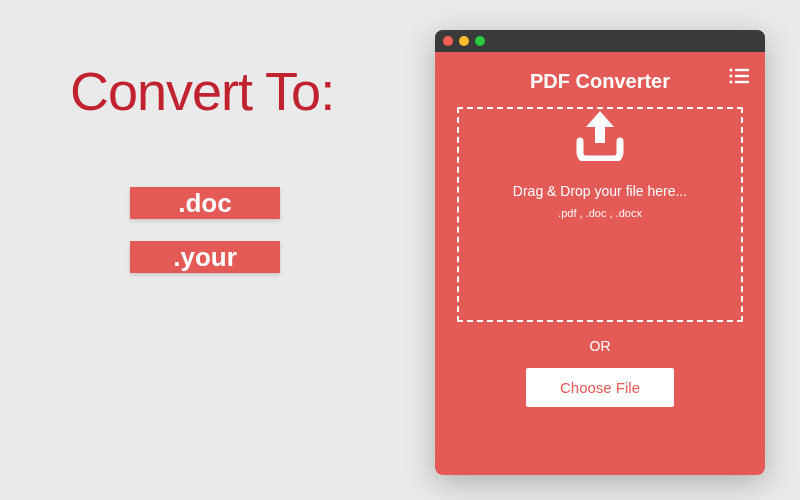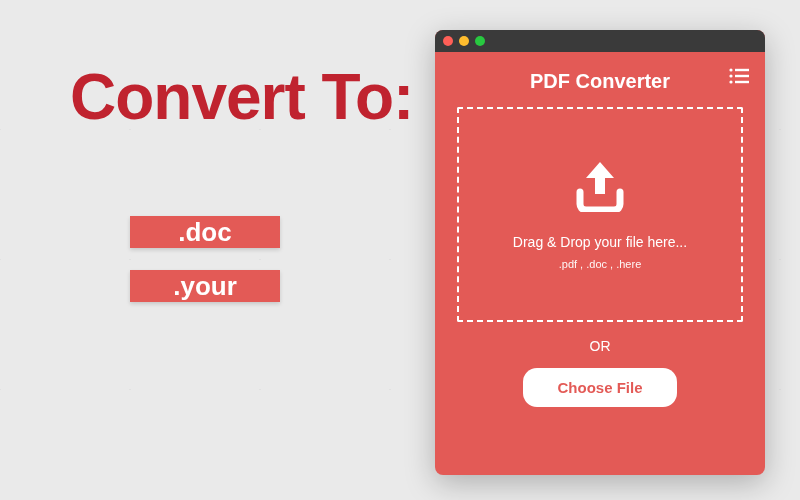--- a/index.html
+++ b/index.html
@@ -40,24 +40,24 @@
       z-index: 1;
     }
     
     
     .left-panel {
       flex: 1;
       padding: 60px 20px 40px 70px;
     }
     
     .headline {
-      font-size: 64px;
-      font-weight: 700;
+      font-size: 54px;
+      font-weight: 400;
       color: #c0232f;
-      margin-bottom: 82px;
+      margin-bottom: 65px;
       letter-spacing: -1px;
     }
     
     .format-list {
       display: flex;
       flex-direction: column;
       gap: 22px;
       padding-left: 60px;
     }
     
@@ -139,21 +139,20 @@
     }
     
     .drop-zone {
       border: 2.5px dashed #fff;
       border-radius: 2px;
       width: 100%;
       height: 215px;
       display: flex;
       flex-direction: column;
       align-items: center;
-      justify-content: center;
       cursor: pointer;
     }
     
     .upload-icon {
       margin-bottom: 18px;
     }
     
     .drop-text {
       color: #fff;
       font-size: 14px;
@@ -171,24 +170,24 @@
       color: #fff;
       font-size: 14px;
       font-weight: 500;
       margin: 16px 0 14px 0;
     }
     
     .choose-btn {
       background: #fff;
       color: #e35a56;
       border: none;
-      border-radius: 14px;
+      border-radius: 2px;
       padding: 11px 34px;
       font-size: 15px;
-      font-weight: 700;
+      font-weight: 400;
       cursor: pointer;
     }
   </style>
 </head>
 <body>
 
 <div class="layout">
   <div class="left-panel">
     <h1 class="headline">Convert To:</h1>
     <div class="format-list">
@@ -220,21 +219,21 @@
 
     <div class="drop-area">
       <div class="drop-zone">
         <div class="upload-icon">
           <svg width="60" height="52" viewBox="0 0 60 52">
             <path d="M 30 2 L 44 18 L 35 18 L 35 34 L 25 34 L 25 18 L 16 18 Z" fill="#fff"></path>
             <path d="M 10 32 L 10 44 C 10 47 12 50 16 50 L 44 50 C 48 50 50 47 50 44 L 50 32" stroke="#fff" stroke-width="7" fill="none" stroke-linecap="round"></path>
           </svg>
         </div>
         <div class="drop-text">Drag &amp; Drop your file here...</div>
-        <div class="formats-text">.pdf , .doc , .here</div>
+        <div class="formats-text">.pdf , .doc , .docx</div>
       </div>
 
       <div class="or-text">OR</div>
 
       <button class="choose-btn">Choose File</button>
     </div>
   </div>
 </div>
 
 </body></html>

